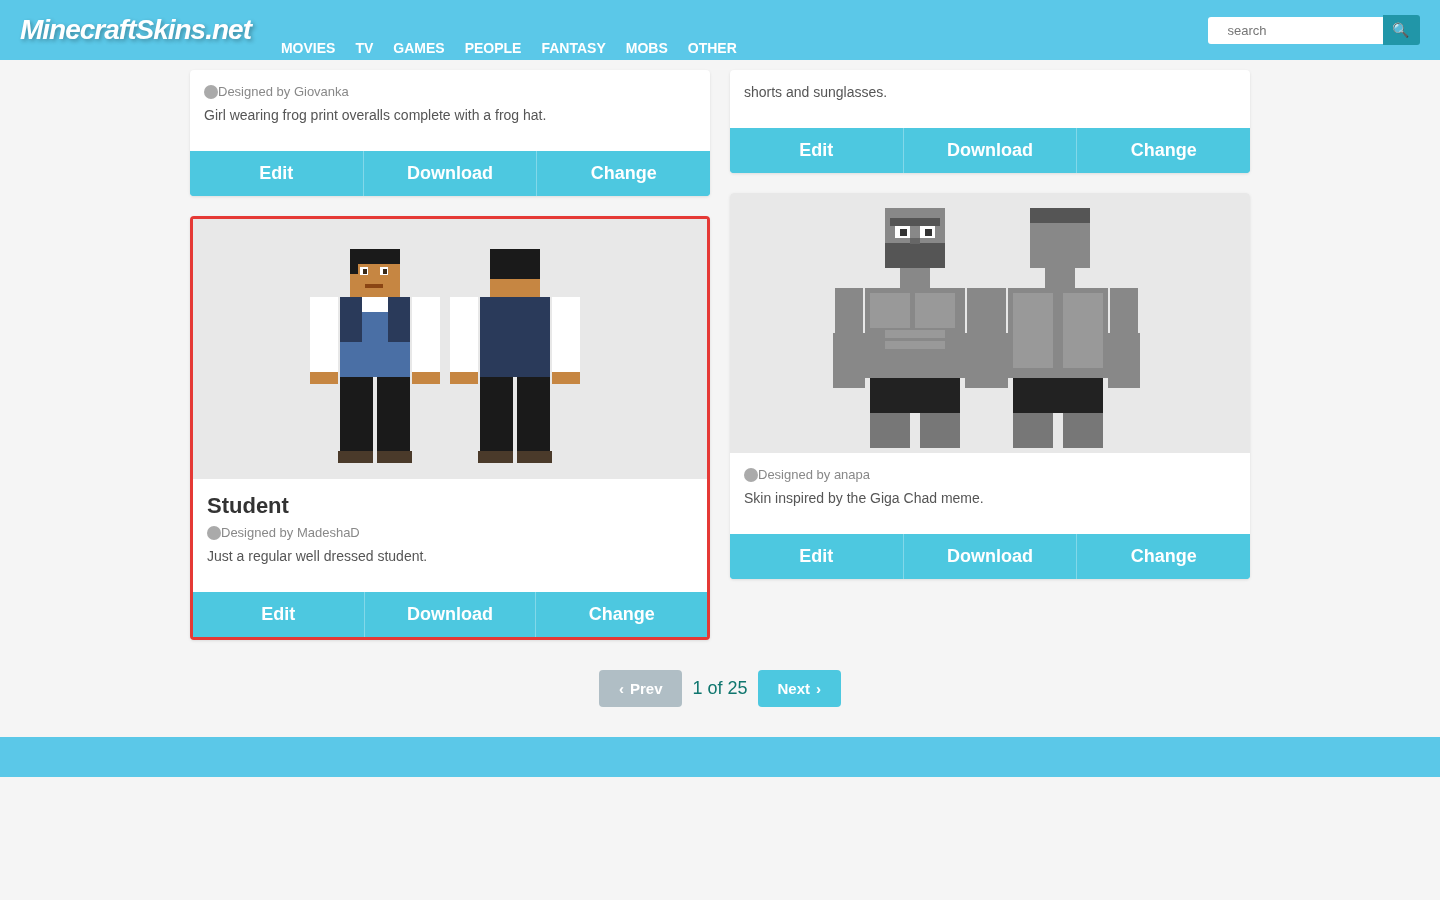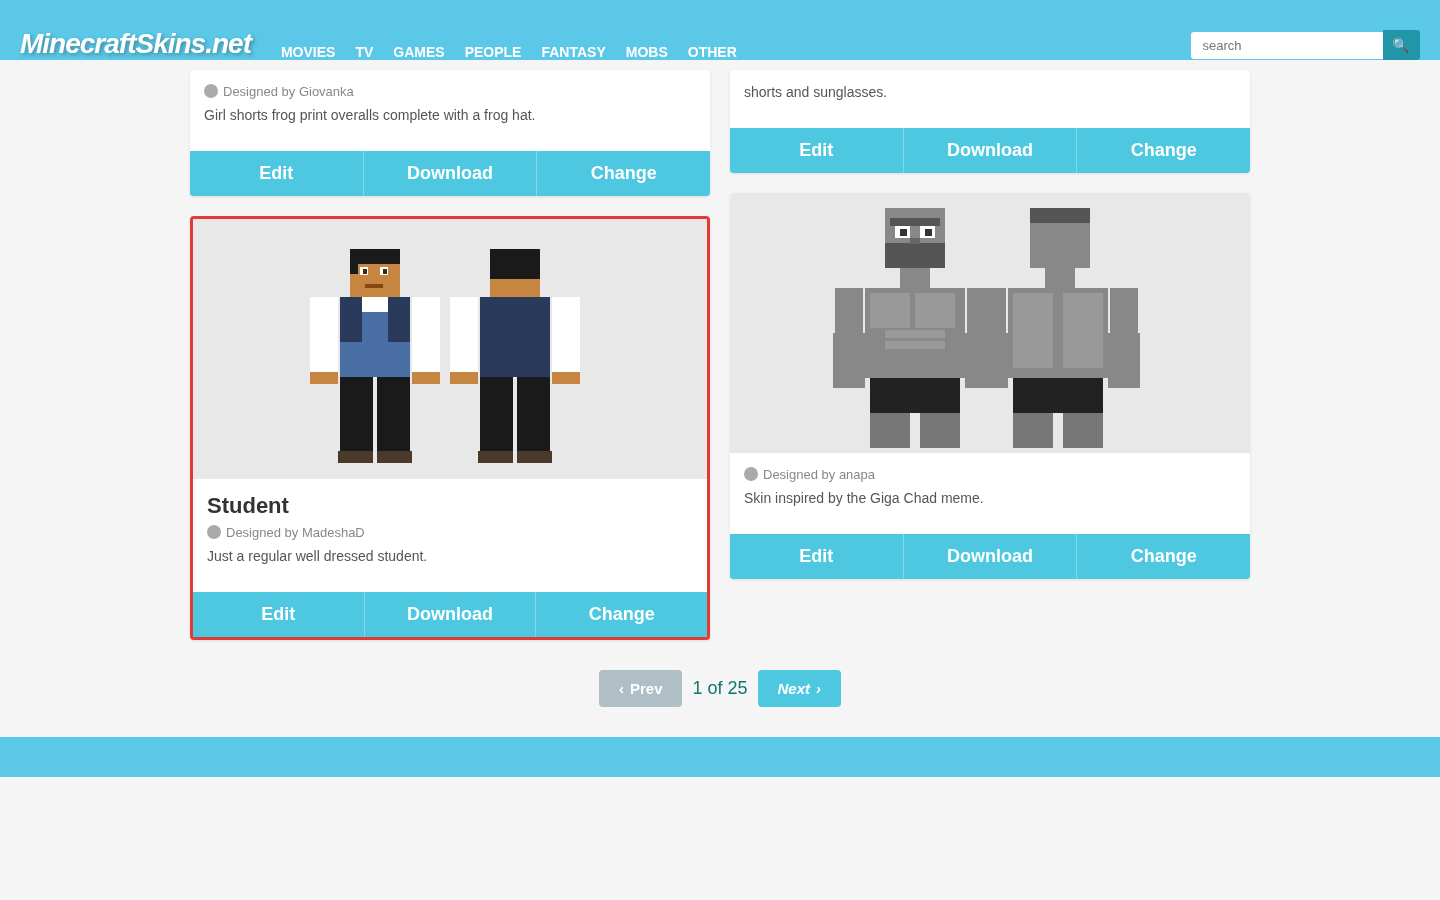--- a/index.html
+++ b/index.html
@@ -3,21 +3,21 @@
   <meta charset="utf-8">
   <style>
     * { box-sizing: border-box; margin: 0; padding: 0; }
     body { font-family: Arial, sans-serif; background: #f5f5f5; min-height: 900px; }
 
     
     .header {
       background: #5bc8e8;
       height: 60px;
       display: flex;
-      align-items: flex-end;
+      align-items: center;
       padding: 0 20px;
       gap: 30px;
     }
     .logo {
       font-size: 28px;
       font-weight: bold;
       color: white;
       text-shadow: 2px 2px 4px rgba(0,0,0,0.3);
       font-style: italic;
       letter-spacing: -1px;
@@ -35,25 +35,25 @@
       font-weight: bold;
       cursor: pointer;
       text-transform: uppercase;
       text-decoration: none;
     }
     .search-container {
       display: flex;
       align-items: center;
     }
     .search-input {
-      padding: 6px 12px;
+      padding: 6px 20px;
       border: none;
       border-radius: 3px 0 0 3px;
       font-size: 13px;
-      width: 192px;
+      width: 175px;
       outline: none;
     }
     .search-btn {
       background: #2196a8;
       border: none;
       padding: 7px 10px;
       cursor: pointer;
       border-radius: 0 3px 3px 0;
       color: white;
       font-size: 14px;
@@ -92,22 +92,21 @@
     .skin-title {
       font-size: 22px;
       font-weight: bold;
       color: #333;
       margin-bottom: 6px;
     }
     .skin-designer {
       font-size: 13px;
       color: #888;
       display: flex;
-      align-items: flex-start;
-      gap: 5px;
+      align-items: flex-end;
       margin-bottom: 8px;
     }
     .user-icon {
       width: 14px;
       height: 14px;
       background: #aaa;
       border-radius: 50%;
       display: inline-block;
     }
     .skin-desc {
@@ -154,21 +153,20 @@
       align-items: center;
       gap: 6px;
     }
     .page-btn.prev {
       background: #b0bec5;
       color: white;
     }
     .page-btn.next {
       background: #4dc8e0;
       color: white;
-      font-style: italic;
     }
     .page-info {
       font-size: 18px;
       color: #0f766e;
     }
 
     .top-card-partial {
       background: white;
       border-radius: 4px;
       overflow: hidden;
@@ -215,21 +213,21 @@
   <div class="columns">
 
     <div class="column-left">
 
       <div class="top-card-partial">
         <div class="partial-top">
           <div class="skin-designer">
             <span class="user-icon"></span>
             <span>Designed by Giovanka</span>
           </div>
-          <div class="skin-desc">Girl shorts frog print overalls complete with a frog hat.</div>
+          <div class="skin-desc">Girl wearing frog print overalls complete with a frog hat.</div>
         </div>
         <div class="skin-actions">
           <button class="action-btn">Edit</button>
           <button class="action-btn">Download</button>
           <button class="action-btn">Change</button>
         </div>
       </div>
 
       <div class="skin-card selected">
         <div class="skin-preview">

